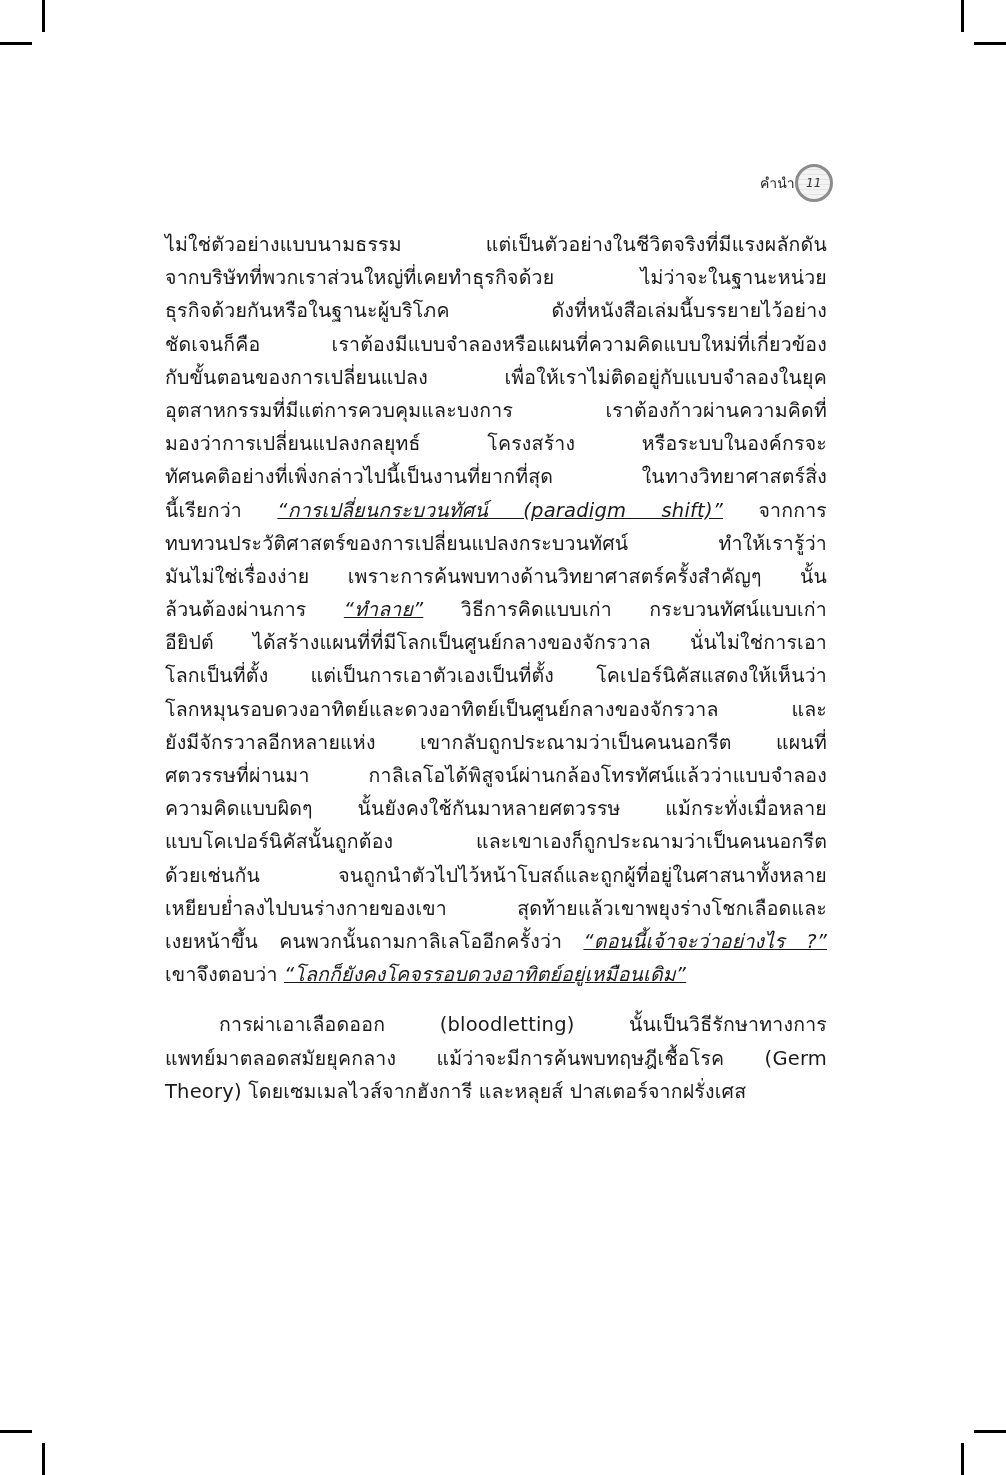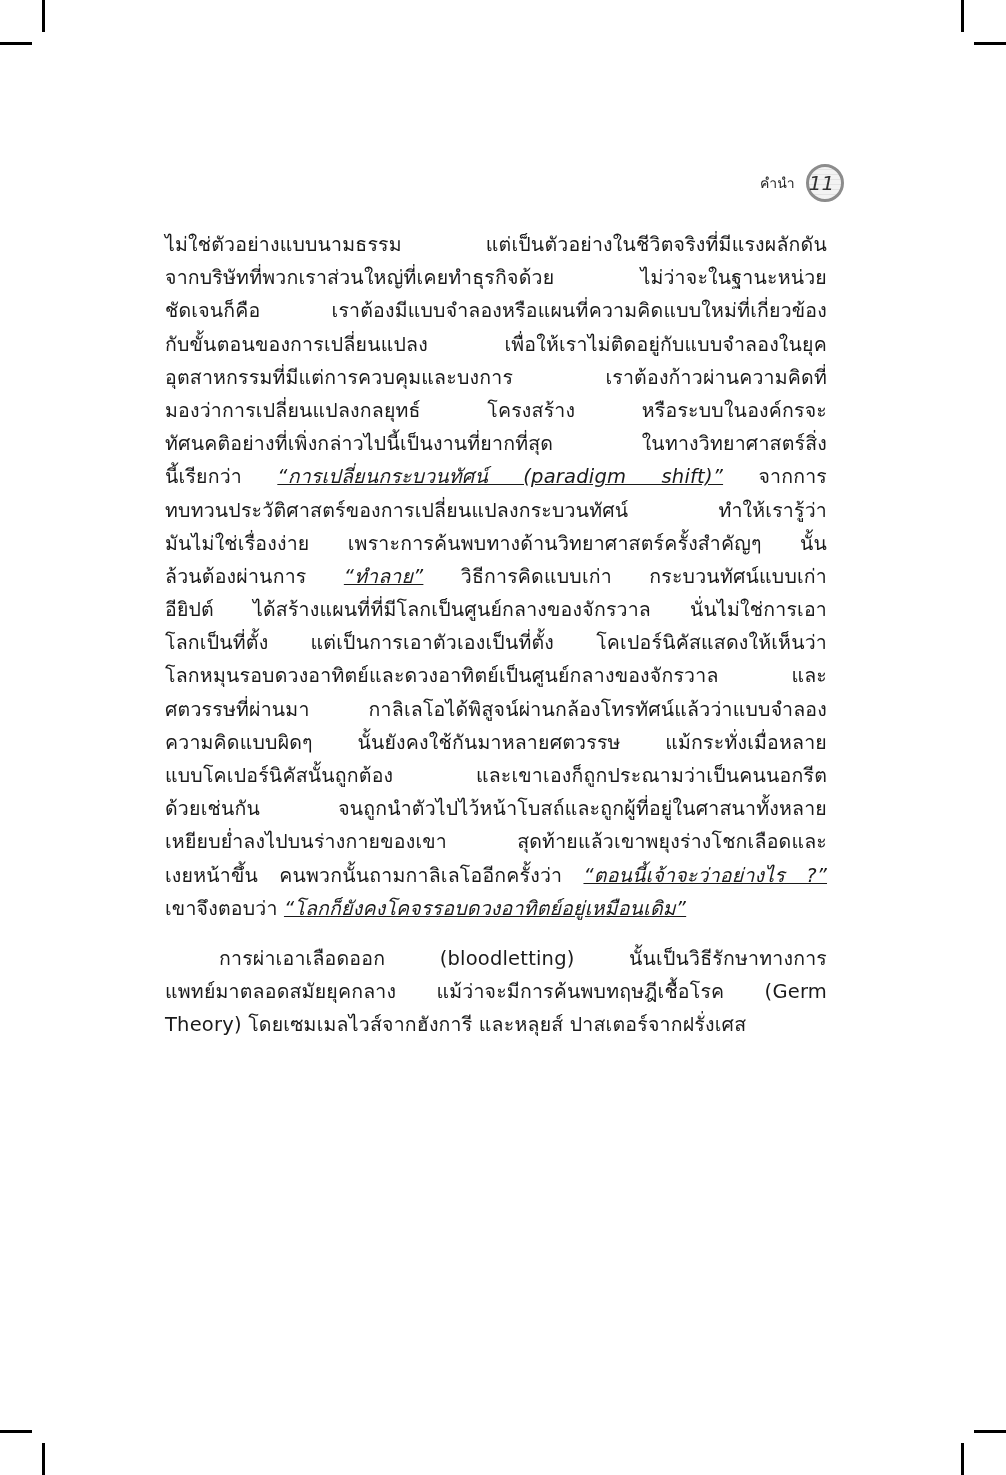--- a/index.html
+++ b/index.html
@@ -1,24 +1,24 @@
 <!DOCTYPE html>
 <html><head>
 <meta charset="utf-8">
 <style>
   html, body { margin:0; padding:0; background:#ffffff; }
   body { width:1006px; height:1475px; position:relative; overflow:hidden;
          font-family:"DejaVu Sans", "Liberation Sans", sans-serif; color:#1a1a1a; }
   .crop { position:absolute; background:#000; }
   .header { position:absolute; top:166px; left:760px; height:34px; display:flex; align-items:center; }
-  .chapter { font-size:14px; color:#222; margin-right:11px; }
+  .chapter { font-size:14px; color:#222; margin-right:0; }
   .pagenum { width:38px; height:38px; border-radius:50%; border:3px solid #8c8c8c;
              background:repeating-linear-gradient(0deg,#f3f3f3 0 4px,#e4e4e4 4px 5px);
-             display:flex; align-items:center; 
-             font-style:italic; font-size:20px; color:#333; box-sizing:border-box; }
+             display:flex; align-items:center; justify-content:center;
+             font-style:italic; font-size:12px; color:#333; box-sizing:border-box; }
   .body { position:absolute; left:165px; top:228px; width:662px; }
   .line { height:33.2px; line-height:33.2px; font-size:19.5px; white-space:nowrap;
           text-align:justify; text-align-last:justify; letter-spacing:0.2px; }
   .line.last { text-align-last:left; }
   .line.indent { padding-left:54px; }
   .gap { height:17px; }
   .em { font-style:italic;text-decoration:underline; }
 </style>
 </head>
 <body>
@@ -36,32 +36,34 @@
   <span class="chapter">คำนำ</span>
   <span class="pagenum">
     <span>11</span>
   </span>
 </div>
 
 <div class="body" id="body">
     <div>
       <div class="line"><span>ไม่ใช่ตัวอย่างแบบนามธรรม แต่เป็นตัวอย่างในชีวิตจริงที่มีแรงผลักดัน</span></div>
       <div class="line"><span>จากบริษัทที่พวกเราส่วนใหญ่ที่เคยทำธุรกิจด้วย ไม่ว่าจะในฐานะหน่วย</span></div>
+      <div class="line"><span>ธุรกิจด้วยกันหรือในฐานะผู้บริโภค ดังที่หนังสือเล่มนี้บรรยายไว้อย่าง</span></div>
       <div class="line"><span>ชัดเจนก็คือ เราต้องมีแบบจำลองหรือแผนที่ความคิดแบบใหม่ที่เกี่ยวข้อง</span></div>
       <div class="line"><span>กับขั้นตอนของการเปลี่ยนแปลง เพื่อให้เราไม่ติดอยู่กับแบบจำลองในยุค</span></div>
       <div class="line"><span>อุตสาหกรรมที่มีแต่การควบคุมและบงการ  เราต้องก้าวผ่านความคิดที่</span></div>
       <div class="line"><span>มองว่าการเปลี่ยนแปลงกลยุทธ์ โครงสร้าง หรือระบบในองค์กรจะ</span></div>
       <div class="line"><span>ทัศนคติอย่างที่เพิ่งกล่าวไปนี้เป็นงานที่ยากที่สุด ในทางวิทยาศาสตร์สิ่ง</span></div>
       <div class="line"><span>นี้เรียกว่า </span><span class="em">“การเปลี่ยนกระบวนทัศน์ (paradigm shift)”</span><span> จากการ</span></div>
       <div class="line"><span>ทบทวนประวัติศาสตร์ของการเปลี่ยนแปลงกระบวนทัศน์ ทำให้เรารู้ว่า</span></div>
       <div class="line"><span>มันไม่ใช่เรื่องง่าย เพราะการค้นพบทางด้านวิทยาศาสตร์ครั้งสำคัญๆ นั้น</span></div>
       <div class="line"><span>ล้วนต้องผ่านการ </span><span class="em">“ทำลาย”</span><span> วิธีการคิดแบบเก่า กระบวนทัศน์แบบเก่า</span></div>
       <div class="line"><span>อียิปต์ ได้สร้างแผนที่ที่มีโลกเป็นศูนย์กลางของจักรวาล นั่นไม่ใช่การเอา</span></div>
       <div class="line"><span>โลกเป็นที่ตั้ง แต่เป็นการเอาตัวเองเป็นที่ตั้ง โคเปอร์นิคัสแสดงให้เห็นว่า</span></div>
       <div class="line"><span>โลกหมุนรอบดวงอาทิตย์และดวงอาทิตย์เป็นศูนย์กลางของจักรวาล และ</span></div>
+      <div class="line"><span>ยังมีจักรวาลอีกหลายแห่ง เขากลับถูกประณามว่าเป็นคนนอกรีต แผนที่</span></div>
       <div class="line"><span>ศตวรรษที่ผ่านมา กาลิเลโอได้พิสูจน์ผ่านกล้องโทรทัศน์แล้วว่าแบบจำลอง</span></div>
       <div class="line"><span>ความคิดแบบผิดๆ นั้นยังคงใช้กันมาหลายศตวรรษ แม้กระทั่งเมื่อหลาย</span></div>
       <div class="line"><span>แบบโคเปอร์นิคัสนั้นถูกต้อง และเขาเองก็ถูกประณามว่าเป็นคนนอกรีต</span></div>
       <div class="line"><span>ด้วยเช่นกัน จนถูกนำตัวไปไว้หน้าโบสถ์และถูกผู้ที่อยู่ในศาสนาทั้งหลาย</span></div>
       <div class="line"><span>เหยียบย่ำลงไปบนร่างกายของเขา สุดท้ายแล้วเขาพยุงร่างโชกเลือดและ</span></div>
       <div class="line"><span>เงยหน้าขึ้น คนพวกนั้นถามกาลิเลโออีกครั้งว่า </span><span class="em">“ตอนนี้เจ้าจะว่าอย่างไร ?”</span></div>
       <div class="line last"><span>เขาจึงตอบว่า </span><span class="em">“โลกก็ยังคงโคจรรอบดวงอาทิตย์อยู่เหมือนเดิม”</span></div>
     </div>
     <div class="gap"></div>
     <div>

